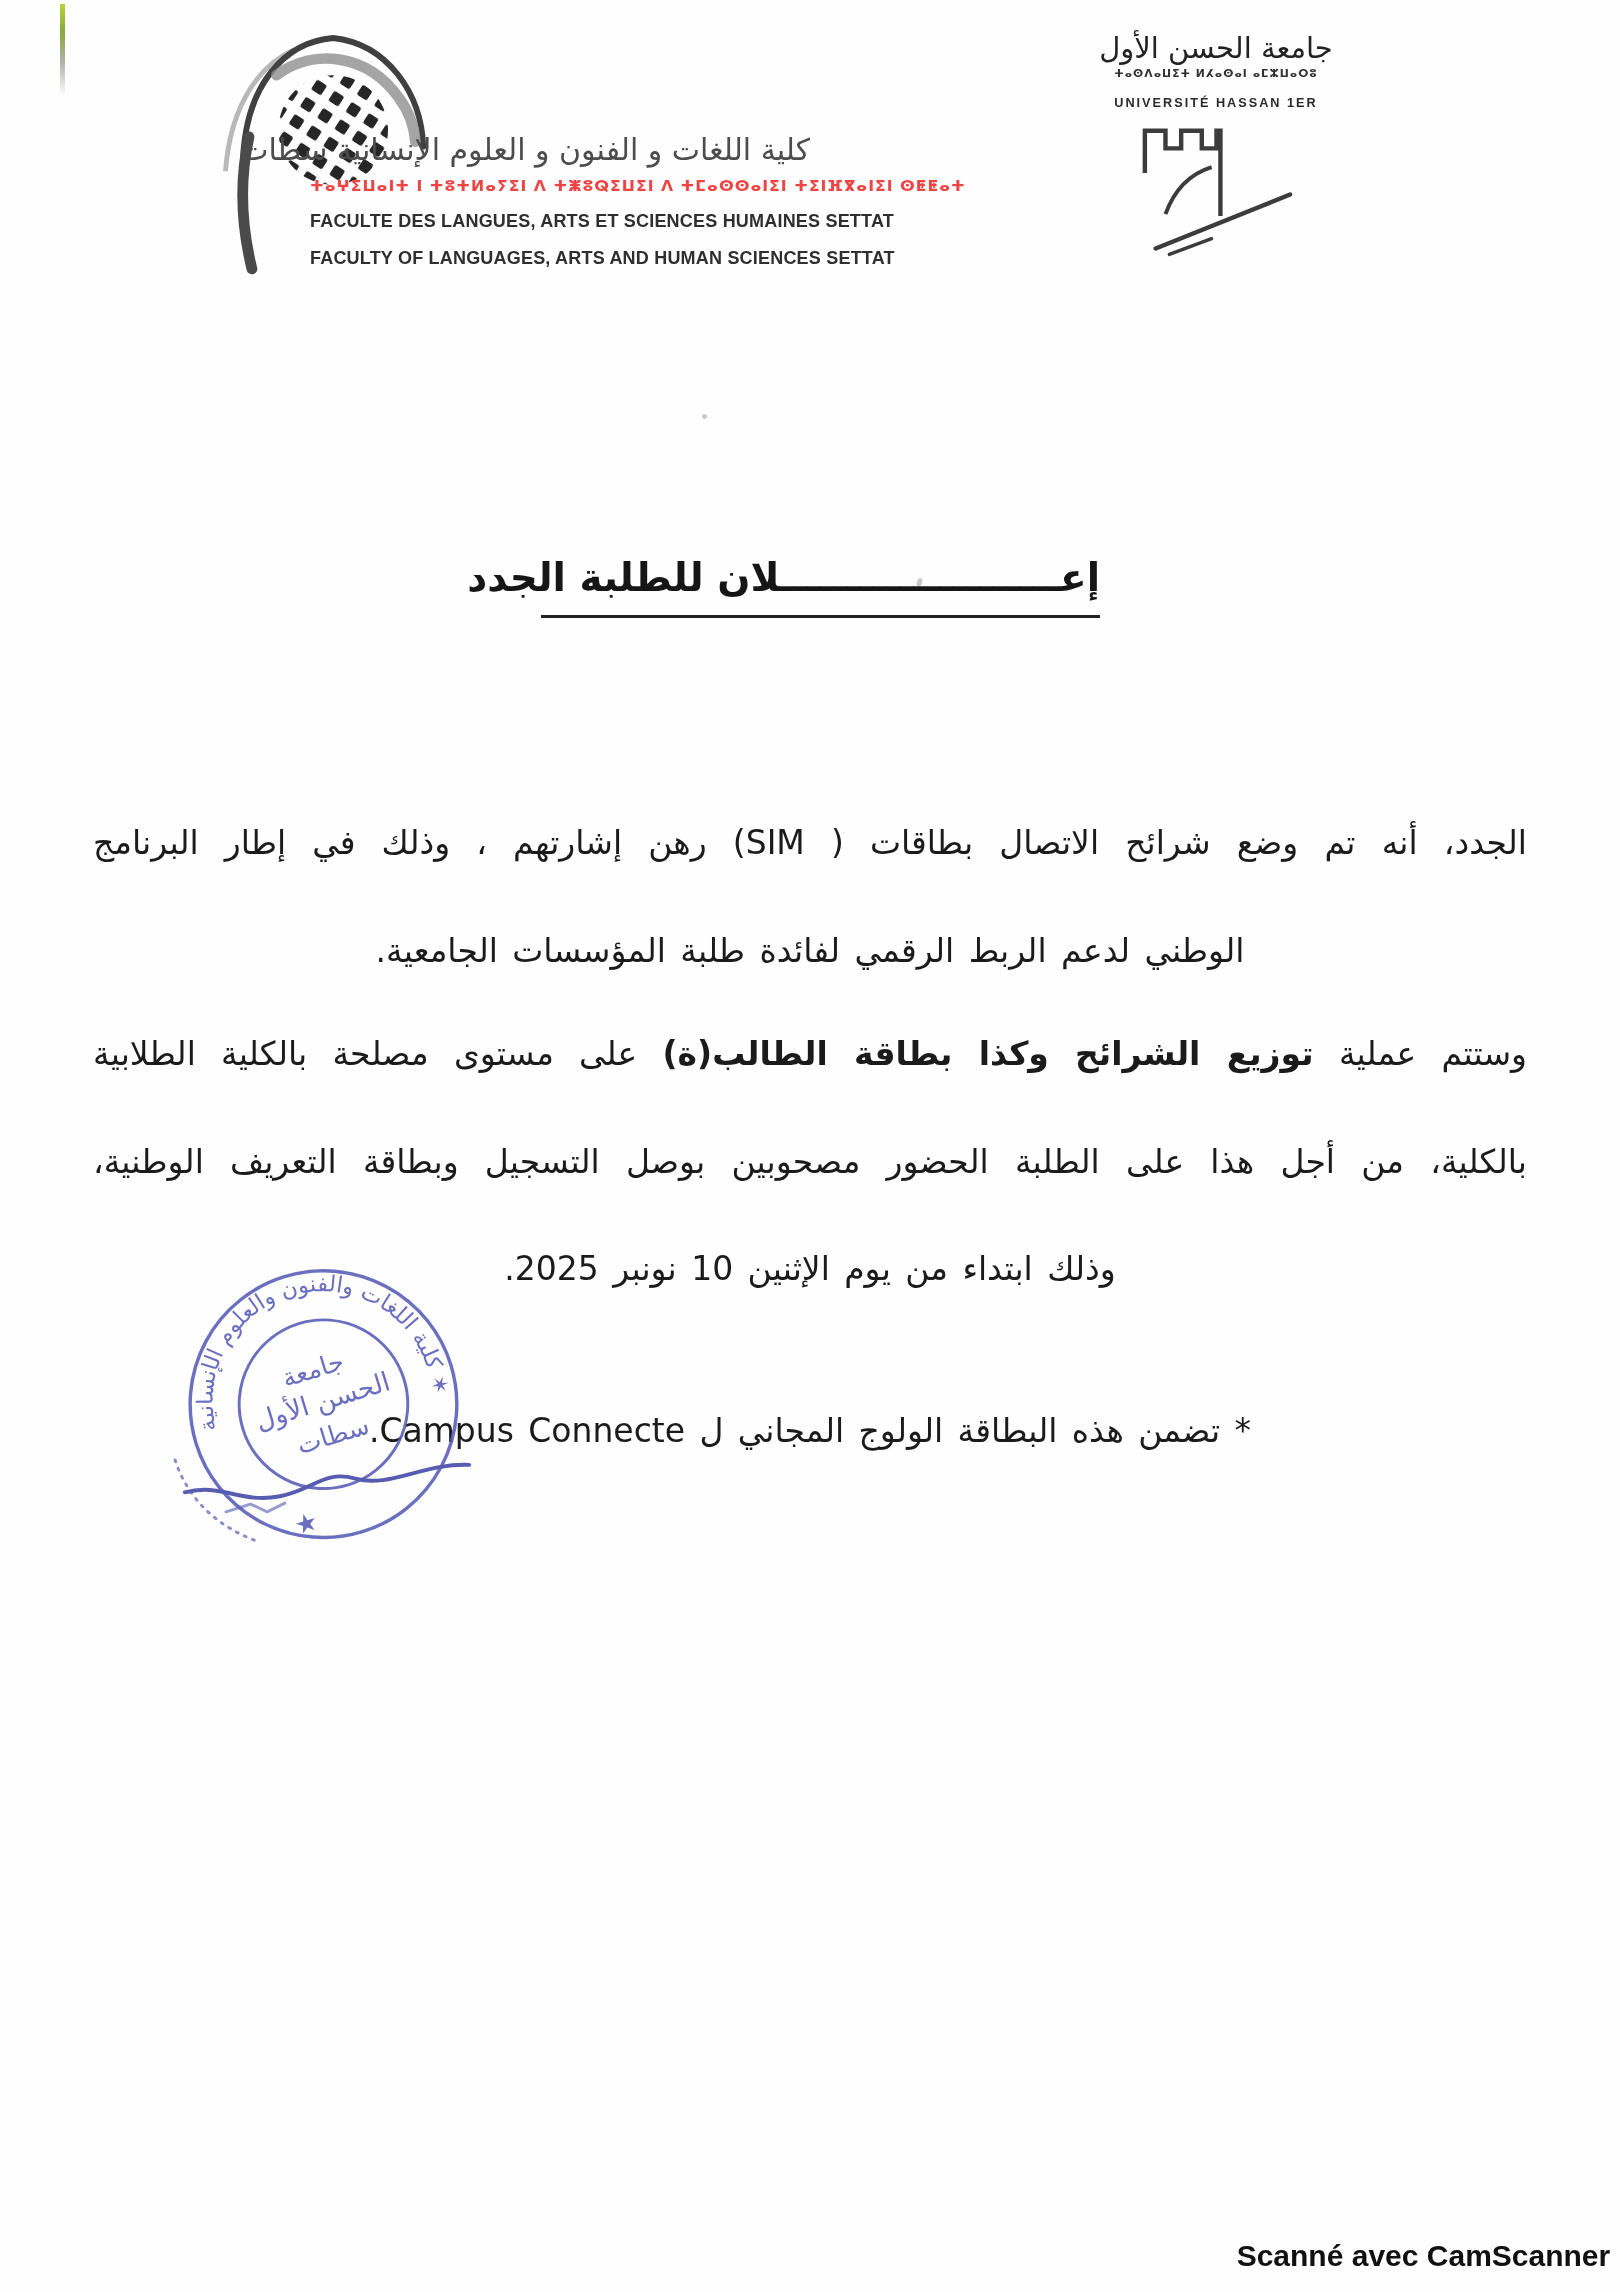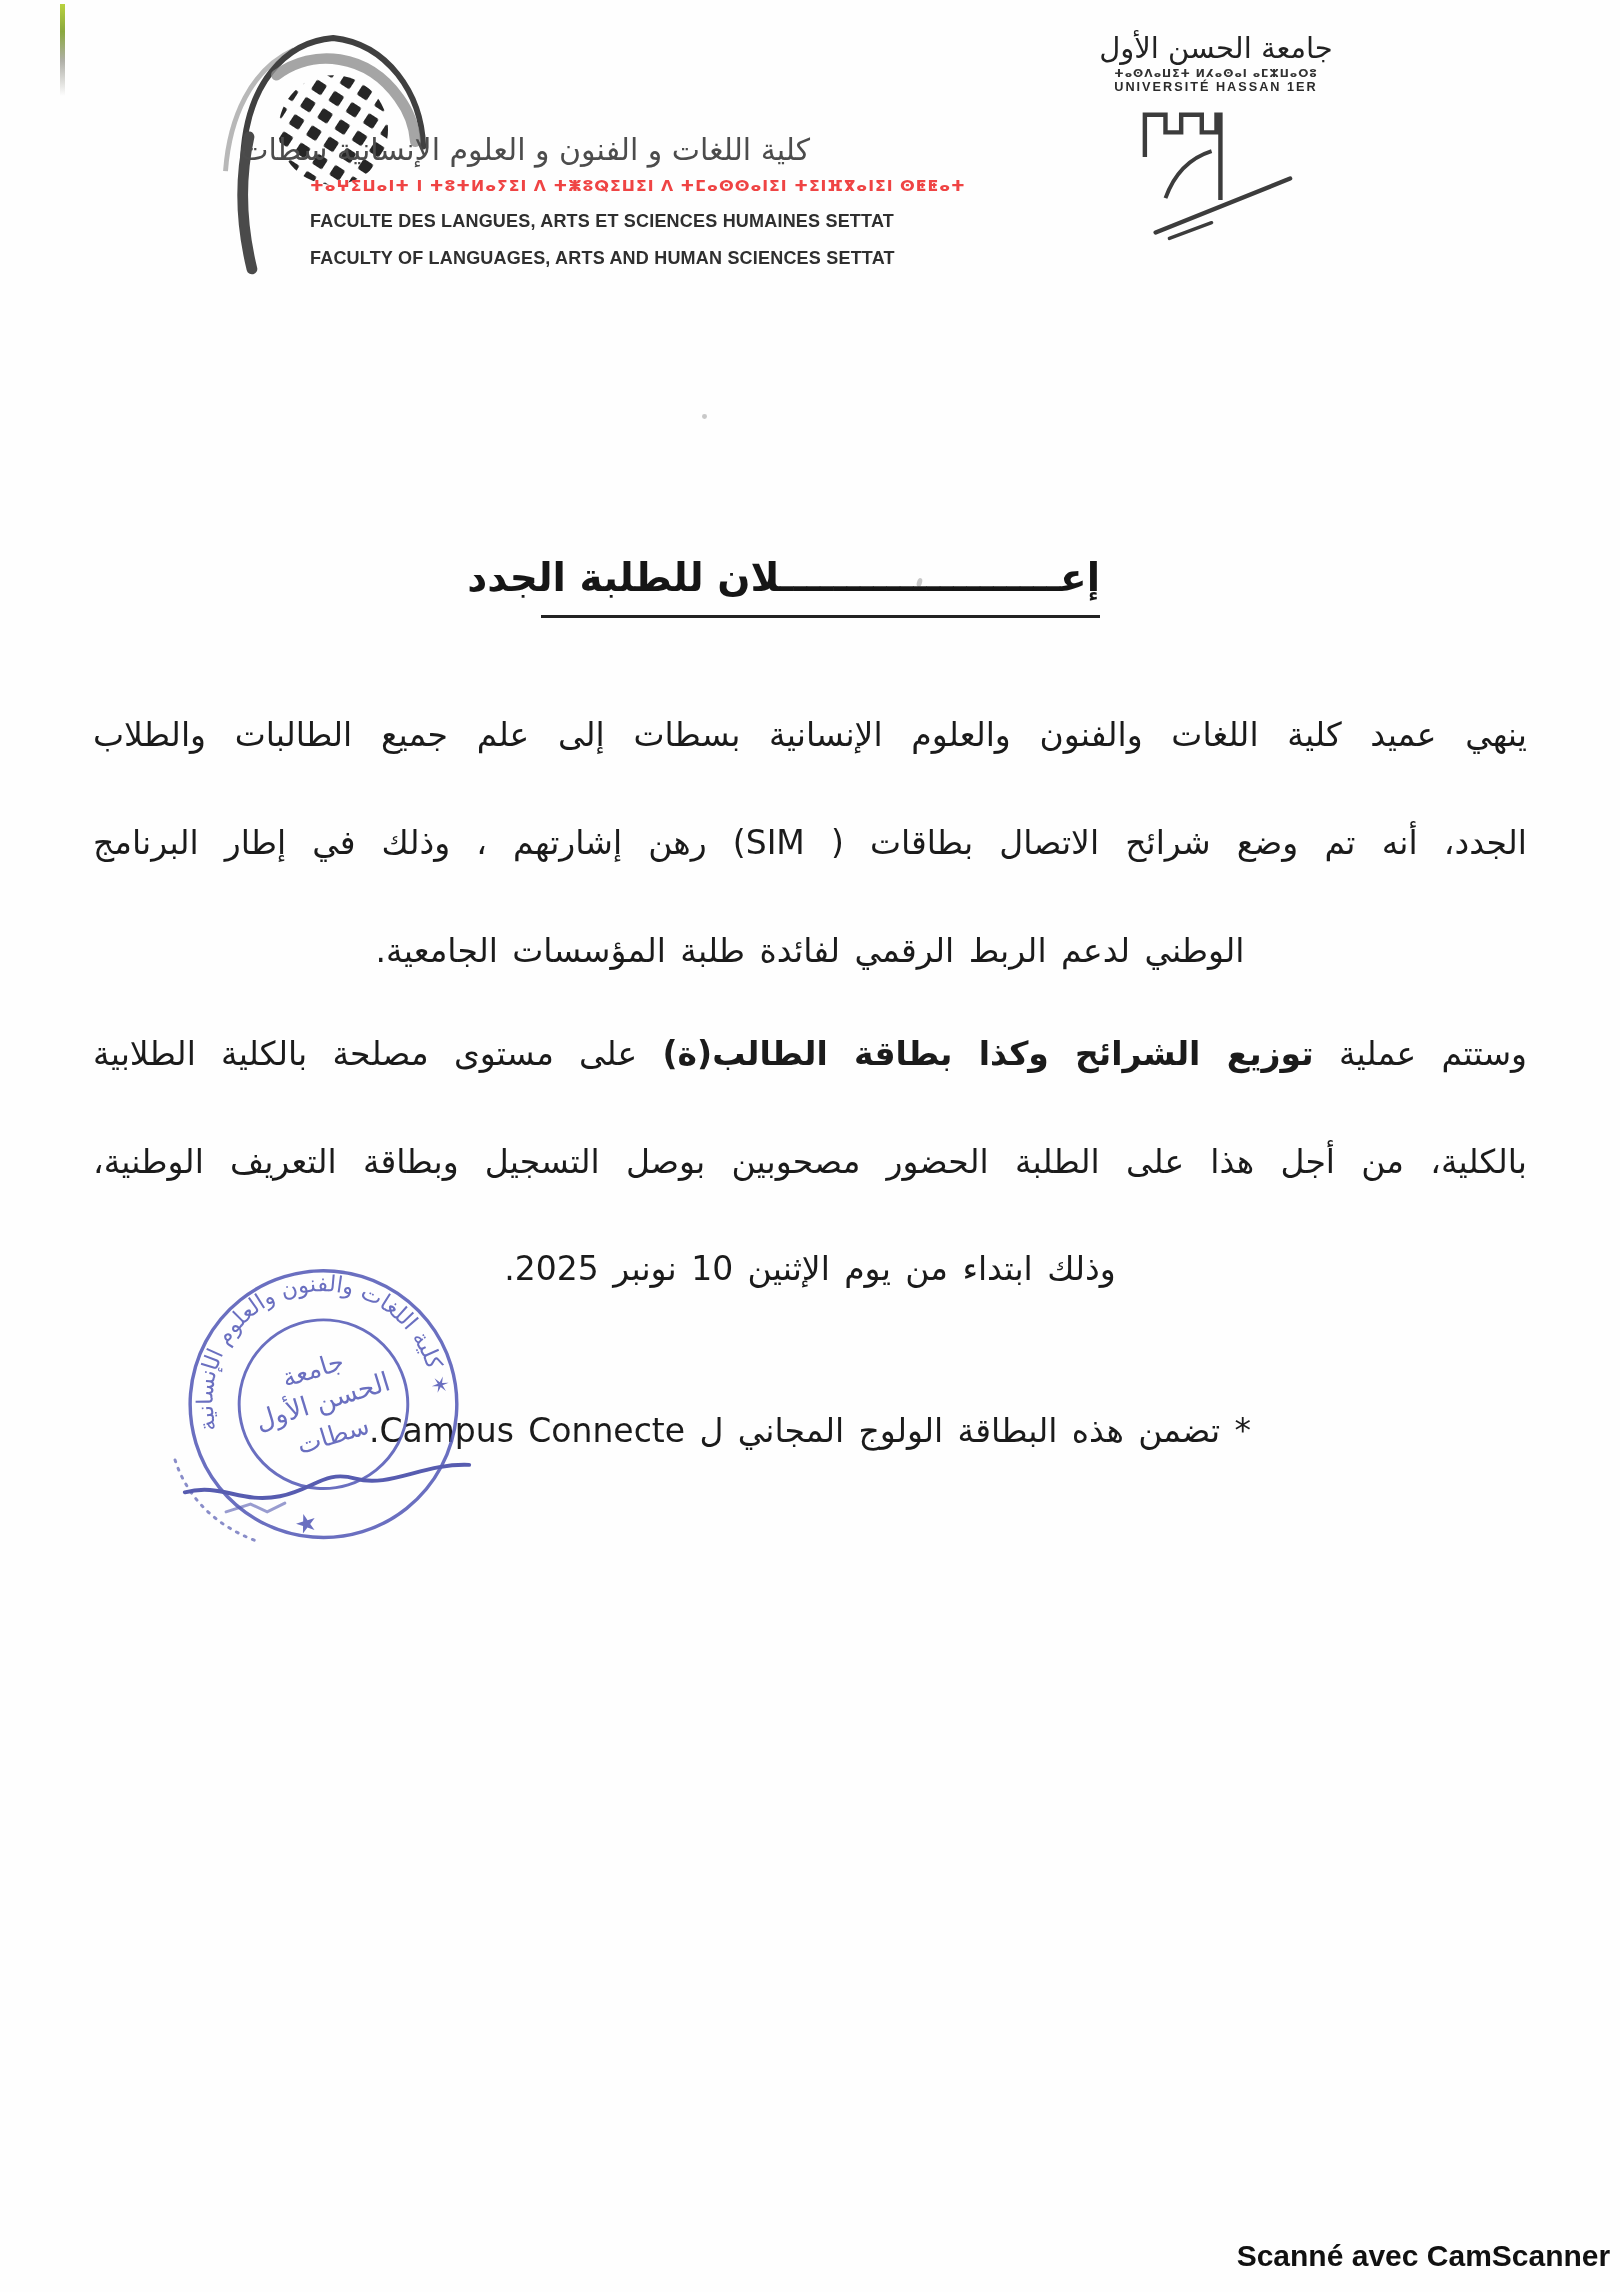--- a/index.html
+++ b/index.html
@@ -19,21 +19,21 @@
   .arch-svg{position:absolute;left:157px;top:23.5px;width:323px;height:255px;}
   .fac-text{position:absolute;left:310px;top:127px;width:500px;}
   .fac-ar{font-size:30px;line-height:45px;color:#4c4c4c;direction:rtl;text-align:left;white-space:nowrap;}
   .fac-tif{font-size:15.7px;font-weight:bold;color:#ef4444;letter-spacing:1px;margin-top:3.9px;white-space:nowrap;}
   .fac-fr,.fac-en{font-family:"Liberation Sans",sans-serif;font-size:18px;font-weight:bold;color:#2f2f2f;letter-spacing:0.2px;margin-top:16px;white-space:nowrap;}
 
   
   .uni{position:absolute;left:1059px;top:31px;width:314px;text-align:center;}
   .uni-ar{font-size:29px;color:#222;direction:rtl;}
   .uni-tif{font-size:10.8px;font-weight:bold;color:#333;letter-spacing:1px;margin-top:2px;}
-  .uni-fr{font-family:"Liberation Sans",sans-serif;font-size:12.7px;font-weight:bold;color:#2b2b2b;letter-spacing:2px;margin-top:0;}
+  .uni-fr{font-family:"Liberation Sans",sans-serif;font-size:12.7px;font-weight:bold;color:#2b2b2b;letter-spacing:2px;margin-top:16px;}
   .tower-svg{display:block;margin:5.9px auto 0;}
 
   
   .title{
     position:absolute;left:541px;top:545px;width:559px;direction:rtl;text-align:right;
     font-size:39px;font-weight:bold;line-height:65px;color:#161616;
     padding-bottom:4.9px;border-bottom:3.9px solid #222;white-space:nowrap;
   }
 
   
@@ -92,21 +92,20 @@
     <svg class="tower-svg" width="201" height="157" viewBox="0 0 200 160">
       <path d="M27,58 L27,15 L48,15 L48,33 L64,33 L64,15 L85,15 L85,33 L100,33 L100,15 L104,15 L104,102" fill="none" stroke="#3c3c3c" stroke-width="4.5" stroke-linejoin="miter"></path>
       <path d="M48,100 C58,72 76,58 95,52" fill="none" stroke="#3c3c3c" stroke-width="4"></path>
       <path d="M38,135 L175,80" fill="none" stroke="#3c3c3c" stroke-width="4.5" stroke-linecap="round"></path>
       <path d="M52,141 L95,125" fill="none" stroke="#3c3c3c" stroke-width="3.5" stroke-linecap="round"></path>
     </svg>
   </div>
 
   <div class="title">إعـــــــــــــــــــــلان للطلبة الجدد</div>
 
-  <div class="line just" style="top:681px">ينهي عميد كلية اللغات والفنون والعلوم الإنسانية بسطات إلى  علم جميع الطالبات والطلاب</div>
   <div class="line just" style="top:789px">الجدد، أنه تم وضع شرائح الاتصال بطاقات ( SIM) رهن إشارتهم ، وذلك في إطار البرنامج</div>
   <div class="line start" style="top:897px">الوطني لدعم الربط الرقمي لفائدة طلبة المؤسسات الجامعية.</div>
 
   <div class="line just" style="top:1000px"><span>وستتم عملية </span><span class="b">توزيع الشرائح وكذا بطاقة الطالب(ة)</span><span> على مستوى مصلحة بالكلية الطلابية</span></div>
   <div class="line just" style="top:1108px">بالكلية، من أجل هذا على الطلبة الحضور مصحوبين بوصل التسجيل وبطاقة التعريف الوطنية،</div>
   <div class="line start" style="top:1215px">وذلك ابتداء من يوم الإثنين 10 نونبر 2025.</div>
 
   <div class="line start" style="top:1377px">* تضمن هذه البطاقة الولوج المجاني ل Campus Connecte.</div>
 
   <svg class="stamp-svg" viewBox="0 0 325 305">

